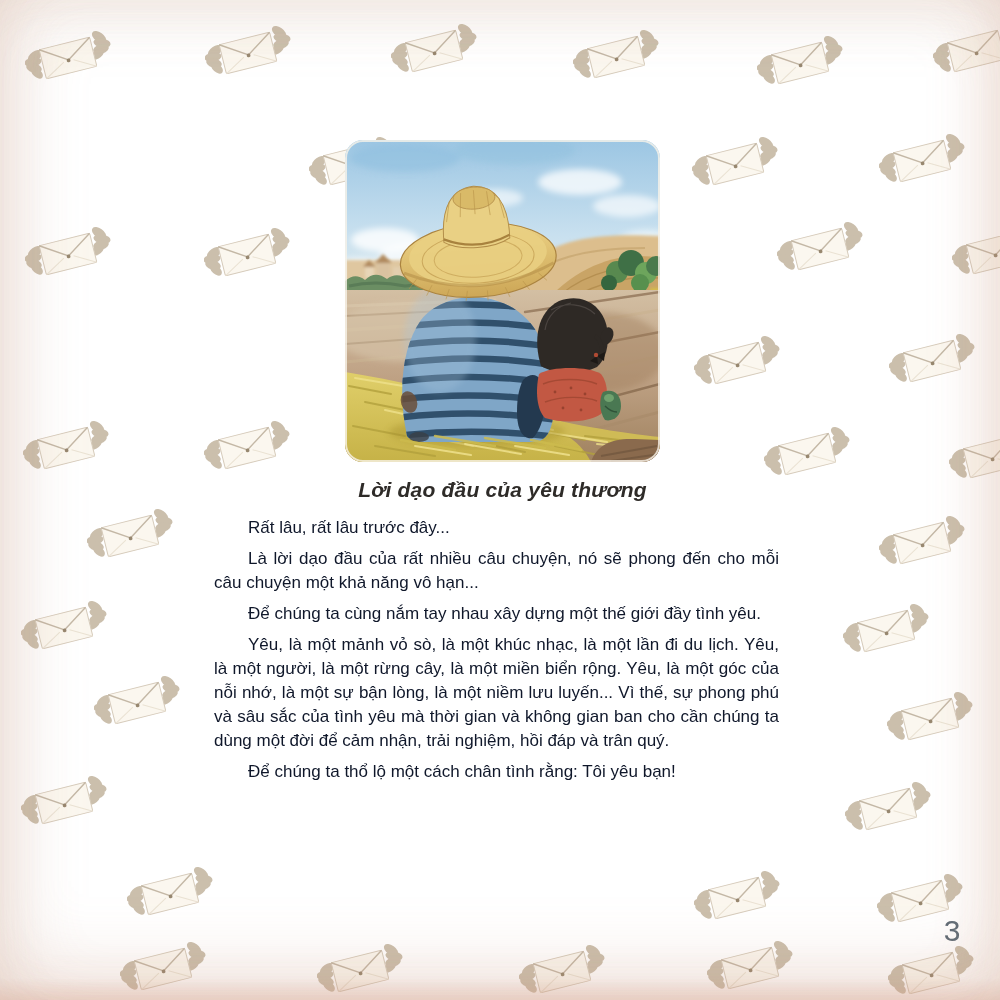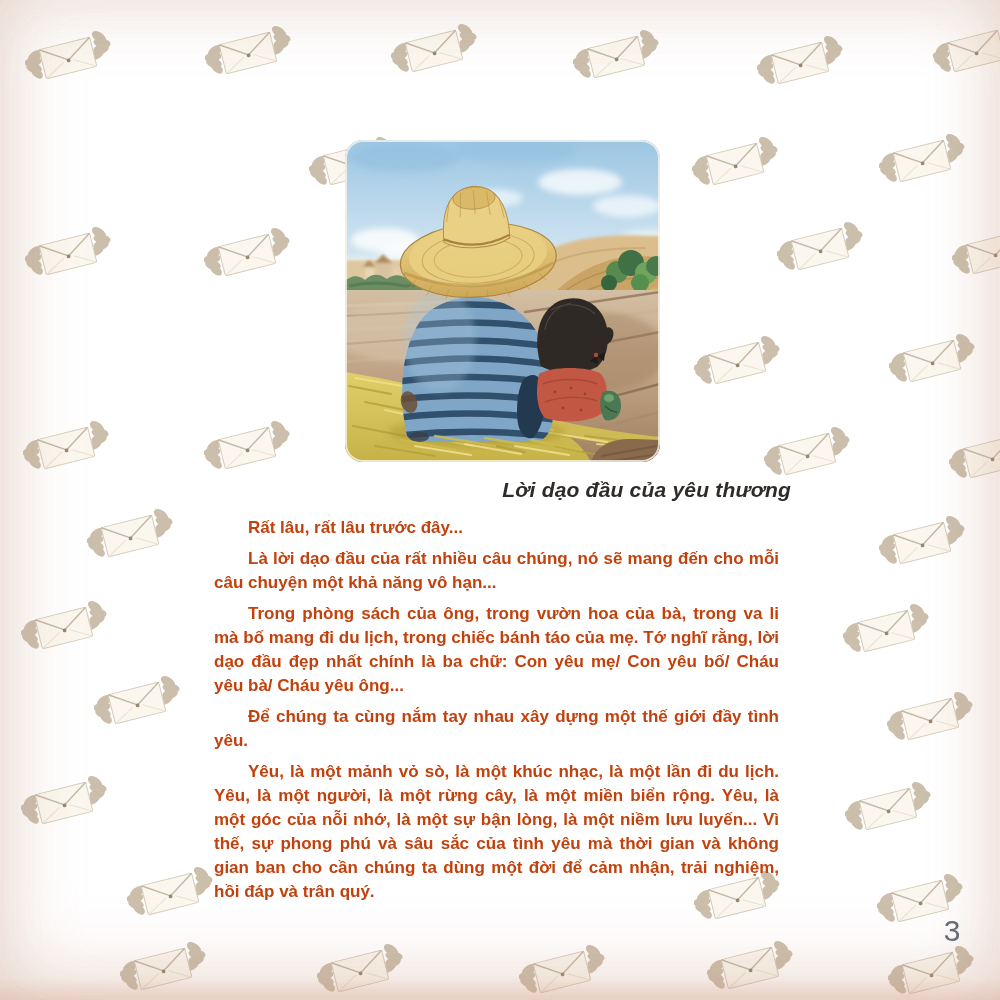--- a/index.html
+++ b/index.html
@@ -16,26 +16,26 @@
                inset 0 25px 60px rgba(190,170,150,.10);}
   .edge-left{position:absolute;left:0;top:0;width:9px;height:962px;
     background:linear-gradient(90deg,#ffffff 0 55%,rgba(255,255,255,0) 100%);opacity:.92;}
   .edge-bottom{position:absolute;left:0;bottom:0;width:100%;height:22px;
     background:linear-gradient(180deg,rgba(226,176,152,0),rgba(222,168,145,.30));}
   .pattern-layer{position:absolute;inset:0;}
   .env{position:absolute;width:86px;height:54px;}
   .env svg{display:block;}
   .illo-wrap{position:absolute;left:344px;top:140px;width:317px;height:322px;}
   .illo{display:block;width:100%;height:100%;}
-  .title{position:absolute;left:214px;top:476px;width:577px;text-align:right;
+  .title{position:absolute;left:214px;top:476px;width:577px;text-align:center;
     font-style:italic;font-weight:700;font-size:21px;line-height:27px;color:#2e2b28;
     letter-spacing:.2px;}
   .text-block{position:absolute;left:214px;top:516px;width:577px;}
-  .text-block p{margin:0 12px 7px 0;font-size:17px;line-height:24px;color:#c2410c;
-    text-align:justify;text-indent:34px;font-weight:bold;}
+  .text-block p{margin:0 12px 7px 0;font-size:17px;line-height:24px;color:#0f172a;
+    text-align:justify;text-indent:34px;}
   .page-number{position:absolute;left:930px;top:914px;width:44px;text-align:center;
     font-size:30px;line-height:34px;color:#5e6b76;}
 </style>
 </head>
 <body>
 
 <svg width="0" height="0" style="position:absolute">
   <defs>
     <g id="env-sym">
 
@@ -410,24 +410,24 @@
 
         <rect x="1" y="1" width="313" height="320" rx="17" fill="none" stroke="#f8f2e9" stroke-width="2" opacity="0.8"></rect>
       </g>
     </svg>
   </div>
 
   <div class="title">Lời dạo đầu của yêu thương</div>
 
   <div class="text-block">
       <p>Rất lâu, rất lâu trước đây...</p>
-      <p>Là lời dạo đầu của rất nhiều câu chúng, nó sẽ mang đến cho mỗi câu chuyện một khả năng vô hạn...</p>
-      <p>Trong phòng sách của ông, trong vườn hoa của bà, trong va li mà bố mang đi du lịch, trong chiếc bánh táo của mẹ. Tớ nghĩ rằng, lời dạo đầu đẹp nhất chính là ba chữ: Con yêu mẹ/ Con yêu bố/ Cháu yêu bà/ Cháu yêu ông...</p>
+      <p>Là lời dạo đầu của rất nhiều câu chuyện, nó sẽ phong đến cho mỗi câu chuyện một khả năng vô hạn...</p>
       <p>Để chúng ta cùng nắm tay nhau xây dựng một thế giới đầy tình yêu.</p>
       <p>Yêu, là một mảnh vỏ sò, là một khúc nhạc, là một lần đi du lịch. Yêu, là một người, là một rừng cây, là một miền biển rộng. Yêu, là một góc của nỗi nhớ, là một sự bận lòng, là một niềm lưu luyến... Vì thế, sự phong phú và sâu sắc của tình yêu mà thời gian và không gian ban cho cần chúng ta dùng một đời để cảm nhận, trải nghiệm, hồi đáp và trân quý.</p>
+      <p>Để chúng ta thổ lộ một cách chân tình rằng: Tôi yêu bạn!</p>
     </div>
 
   <div class="page-number">3</div>
 
   <div class="edge-left"></div>
   <div class="edge-bottom"></div>
   <div class="vignette"></div>
 </div>
 
 </body></html>

